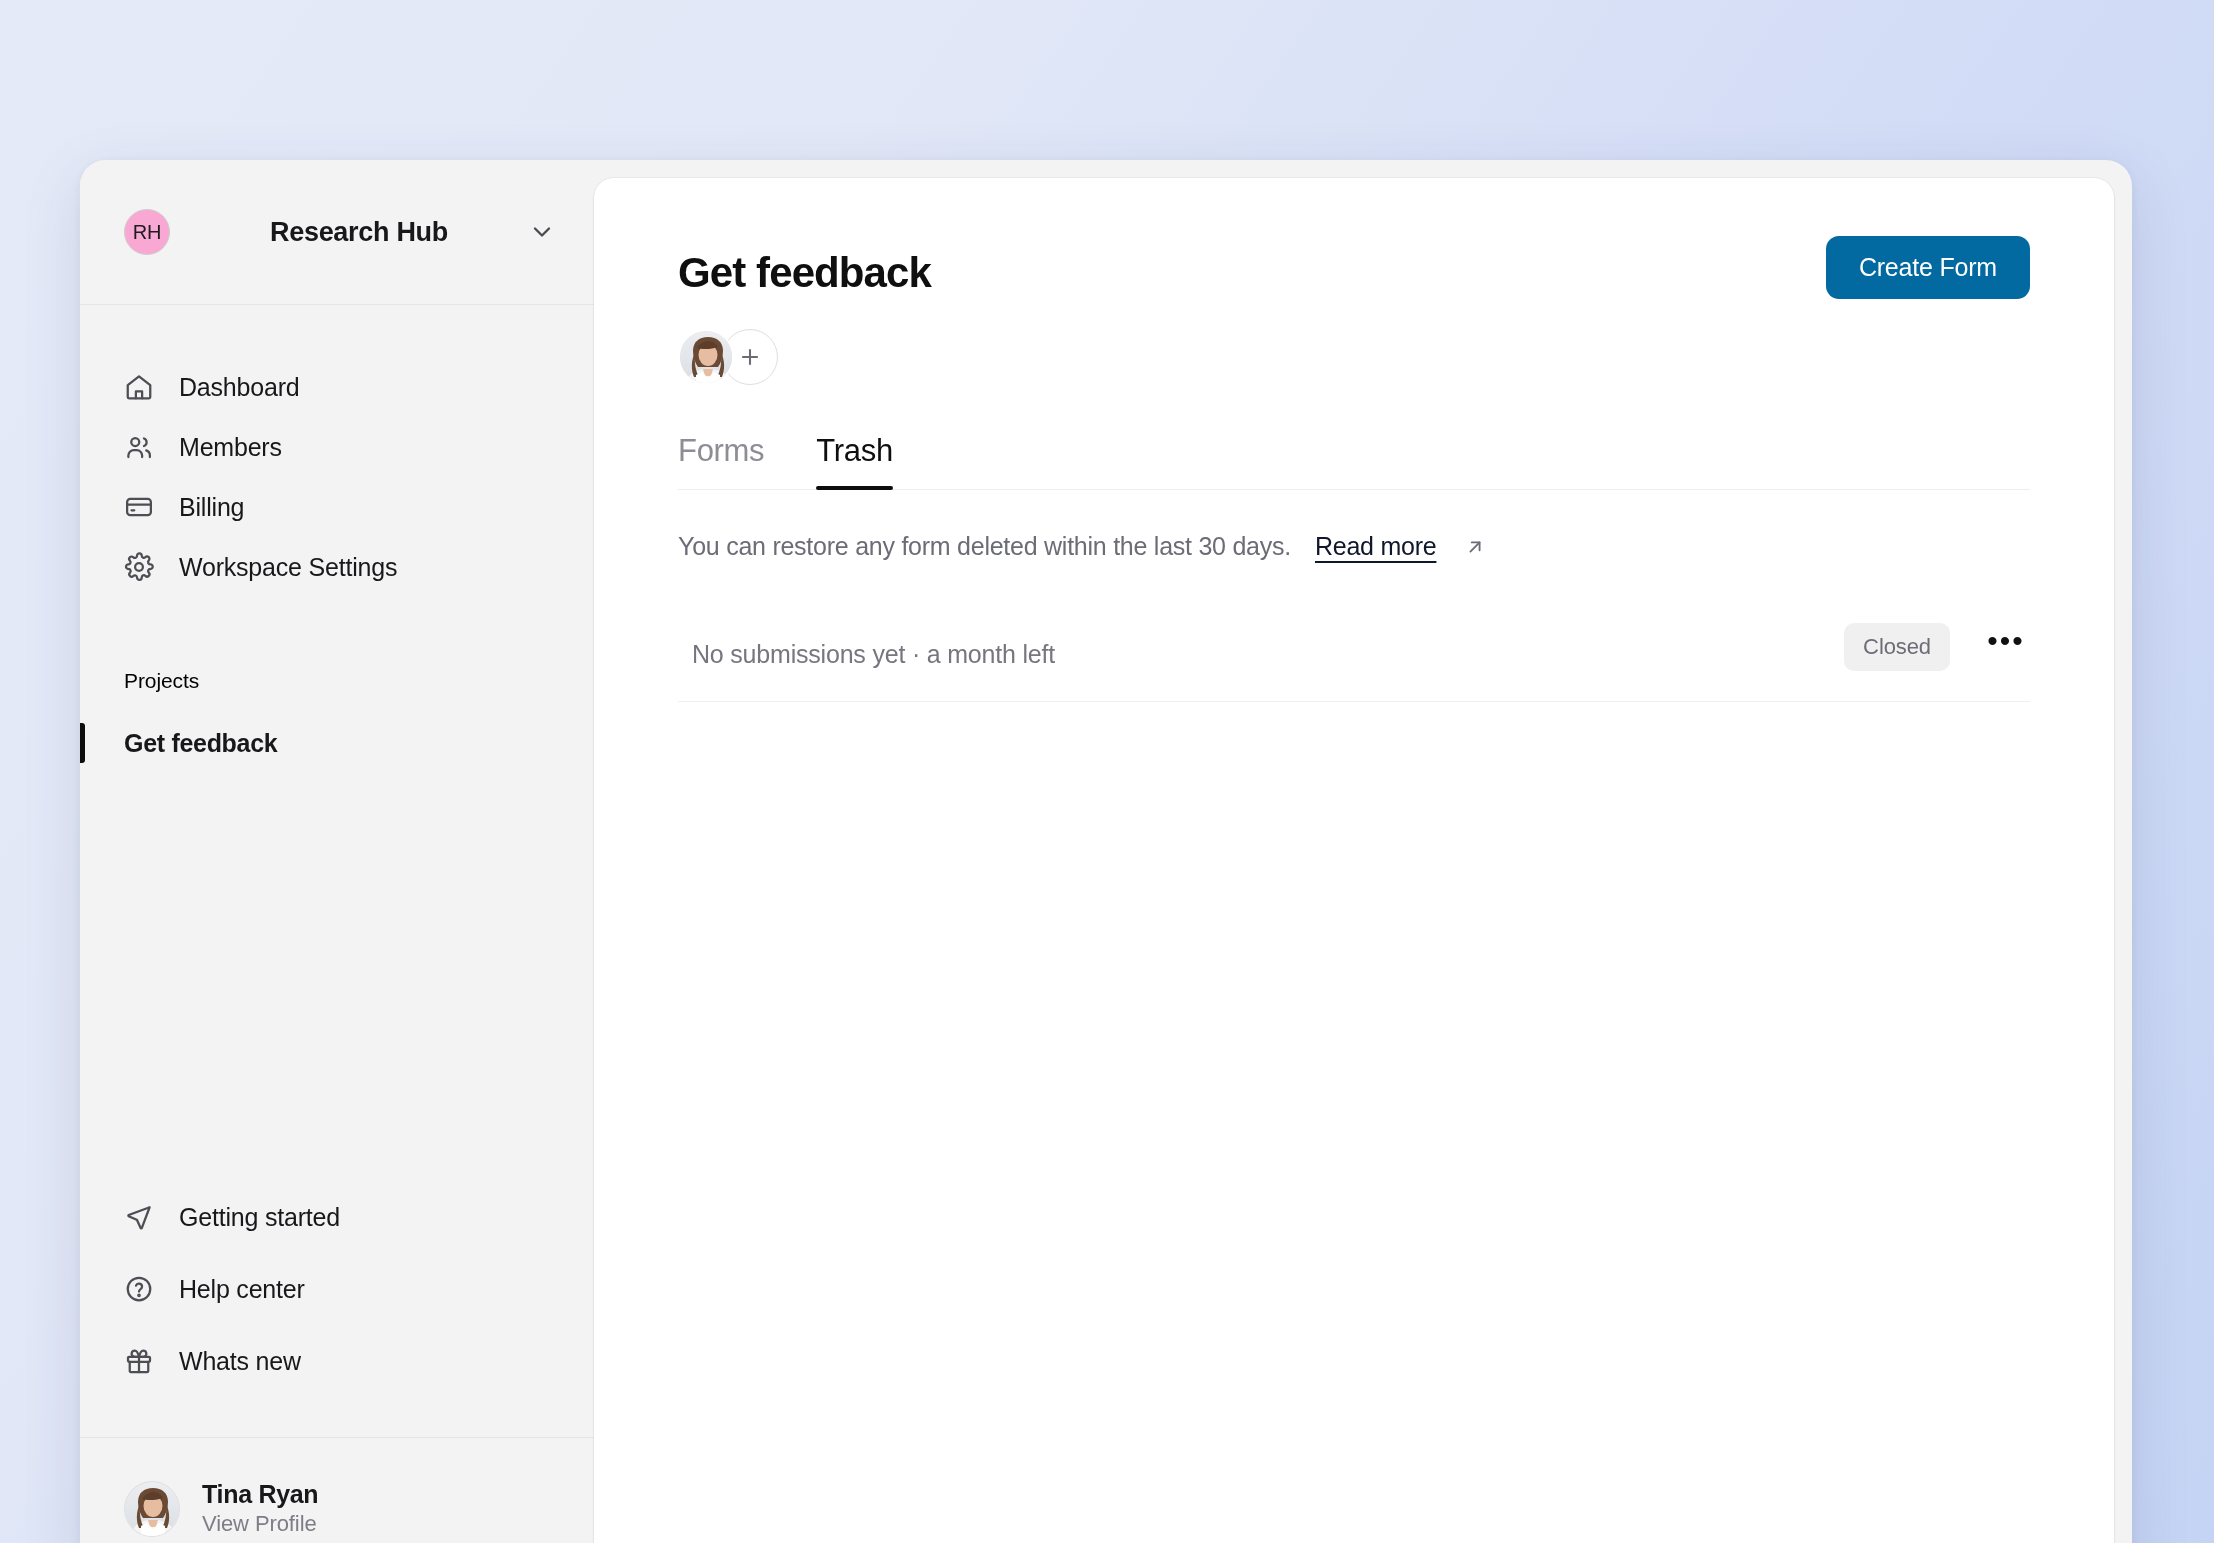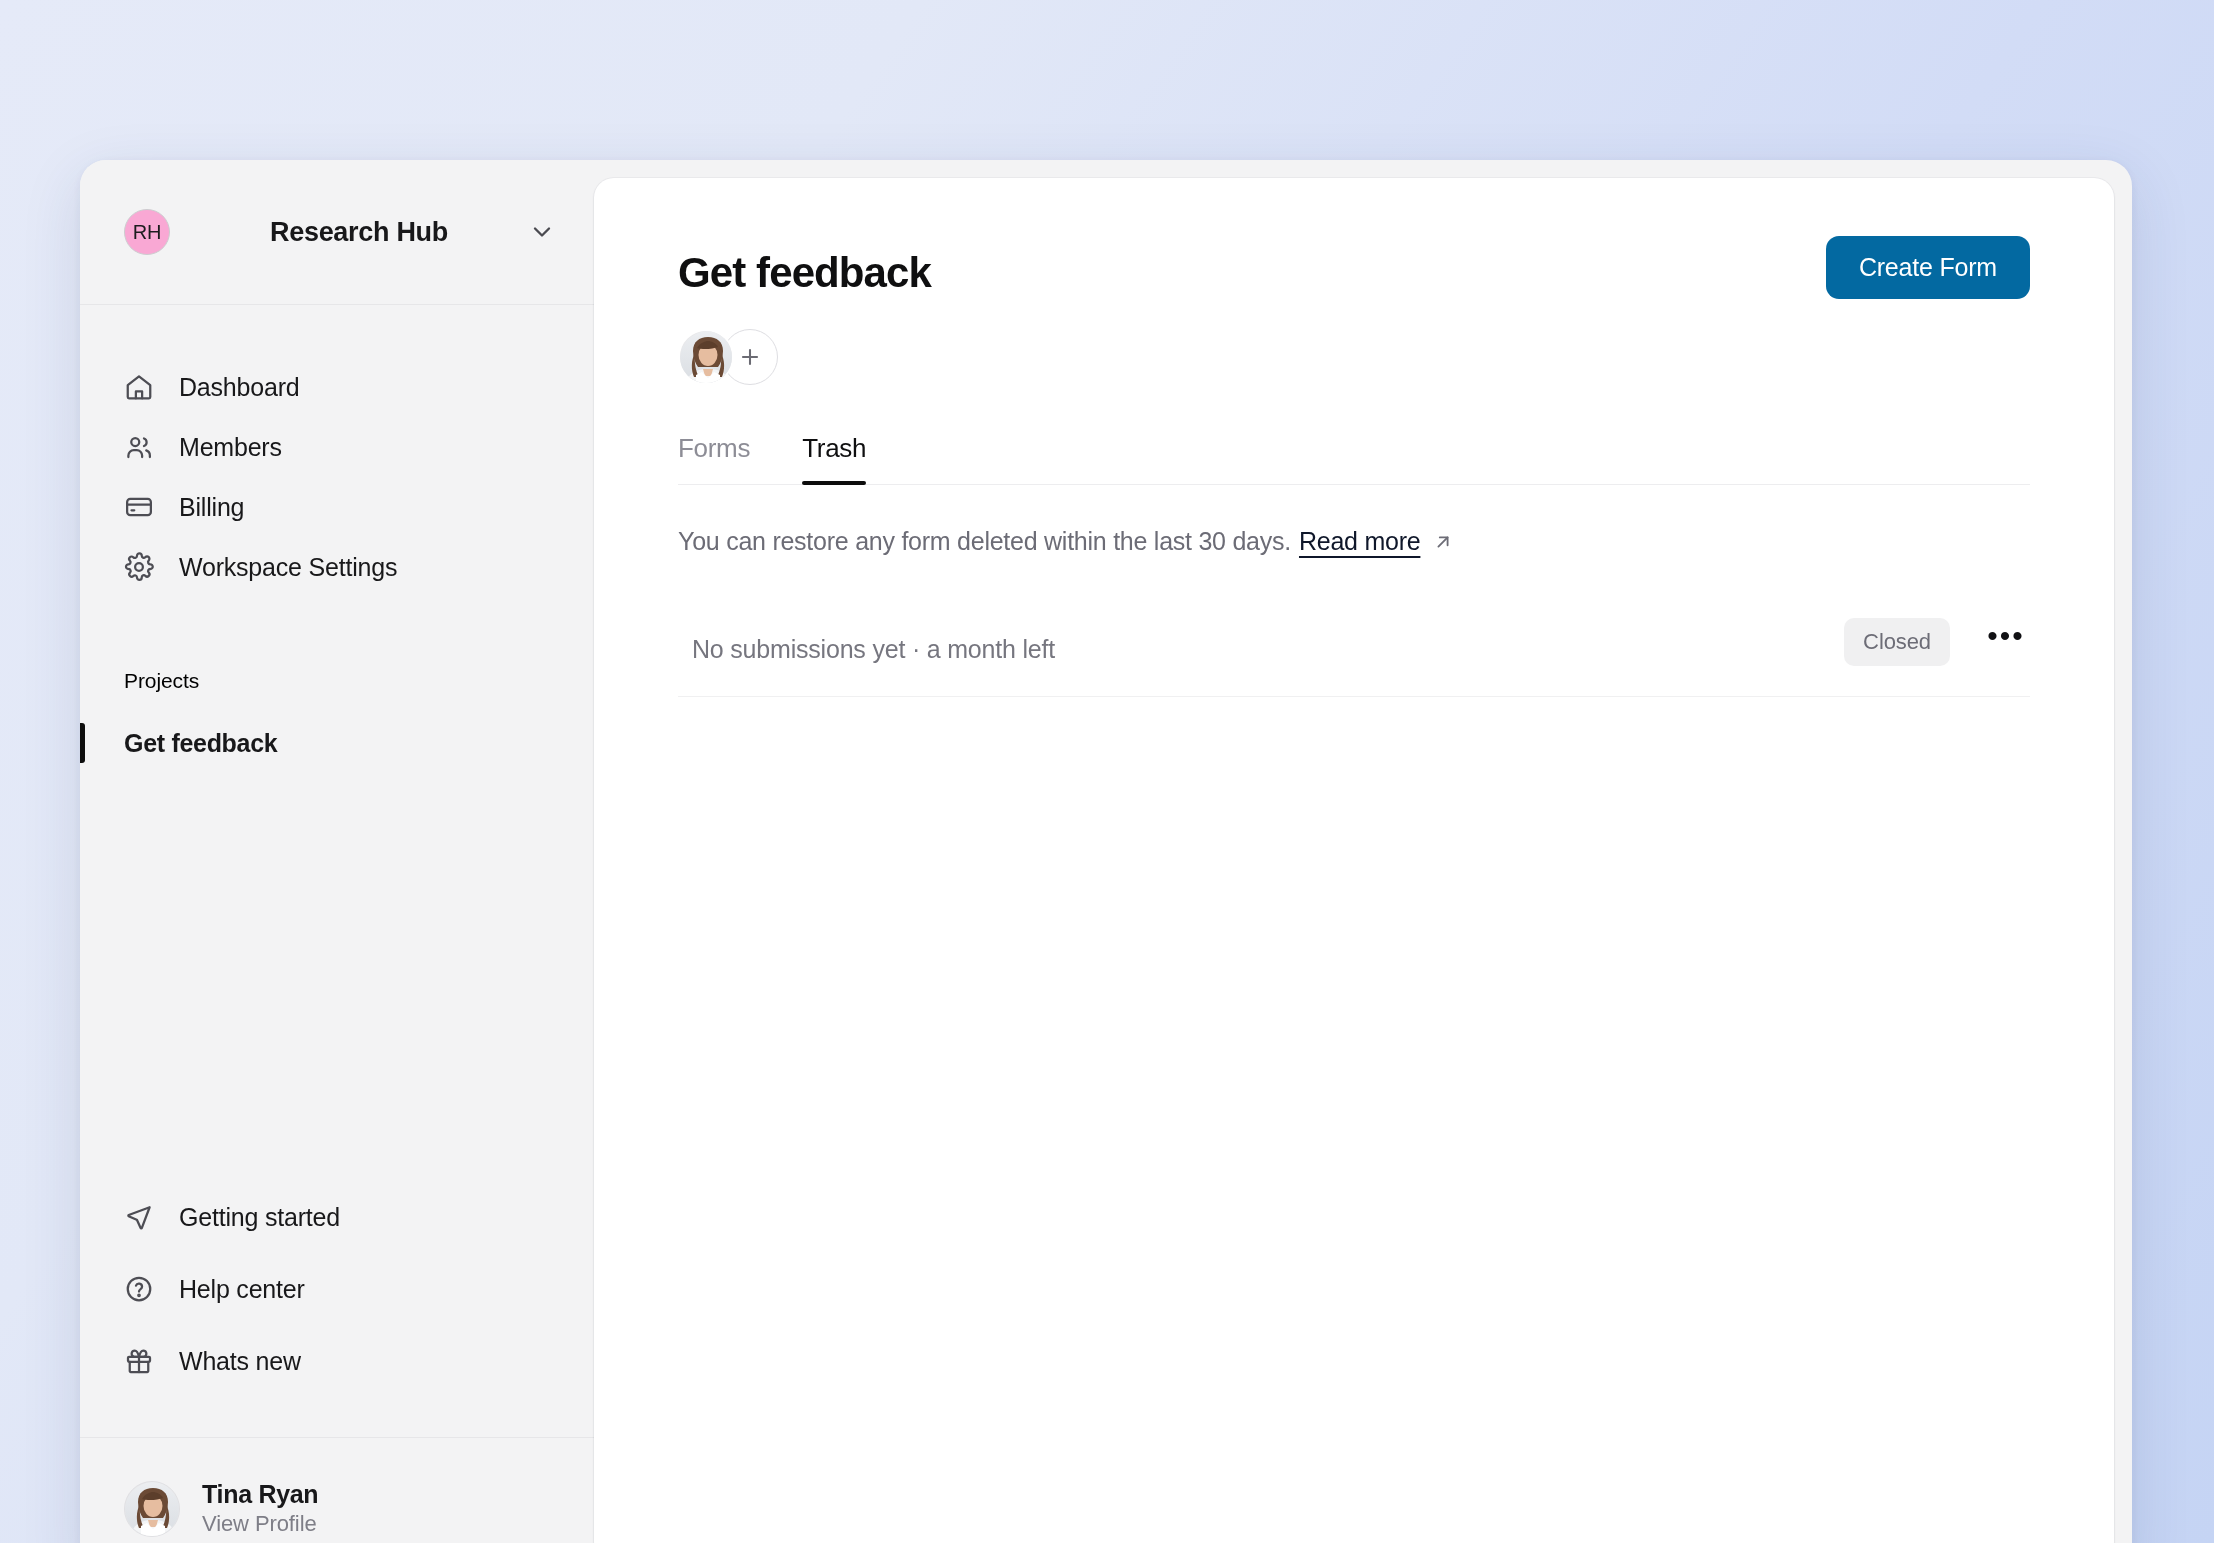--- a/index.html
+++ b/index.html
@@ -277,21 +277,21 @@
 
   
   .tabs {
     margin-top: 48px;
     display: flex;
     gap: 52px;
     border-bottom: 1px solid #ededef;
   }
 
   .tab {
-    font-size: 26px;
+    font-size: 31px;
     font-weight: 500;
     color: #8d8d96;
     letter-spacing: -0.3px;
     padding-bottom: 20px;
     cursor: pointer;
     position: relative;
     background: none;
     border: none;
     font-family: inherit;
   }
@@ -314,20 +314,21 @@
 
   
   .info-line {
     margin-top: 42px;
     font-size: 25px;
     color: #6c6c76;
     letter-spacing: -0.25px;
     display: flex;
     align-items: flex-start;
     flex-wrap: wrap;
+    gap: 16px;
   }
 
   .read-more {
     color: #0f172a;
     text-decoration: underline;
     text-underline-offset: 6px;
     cursor: pointer;
     margin-left: 8px;
   }
 

